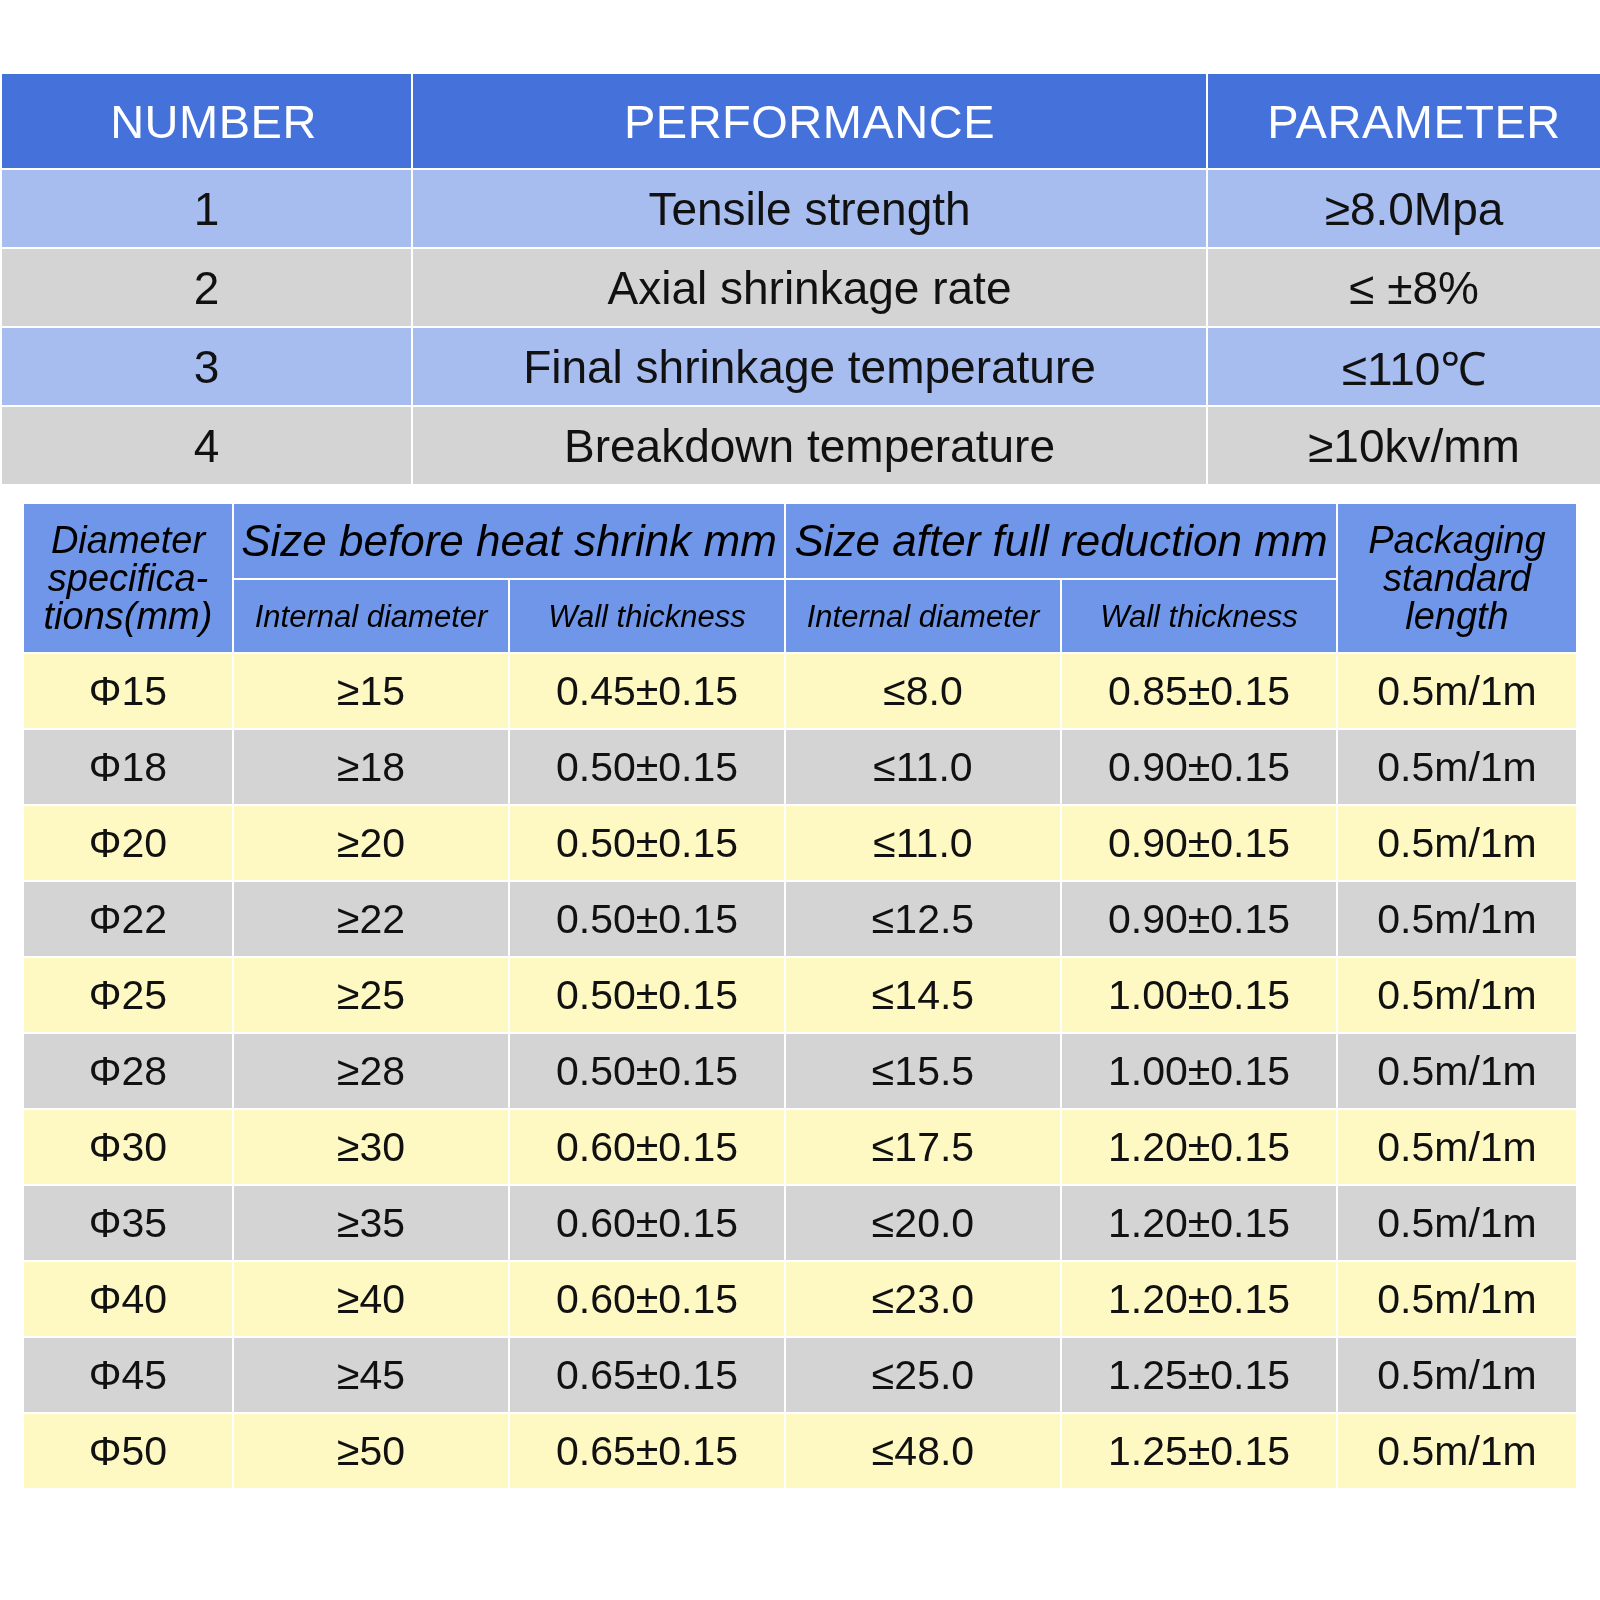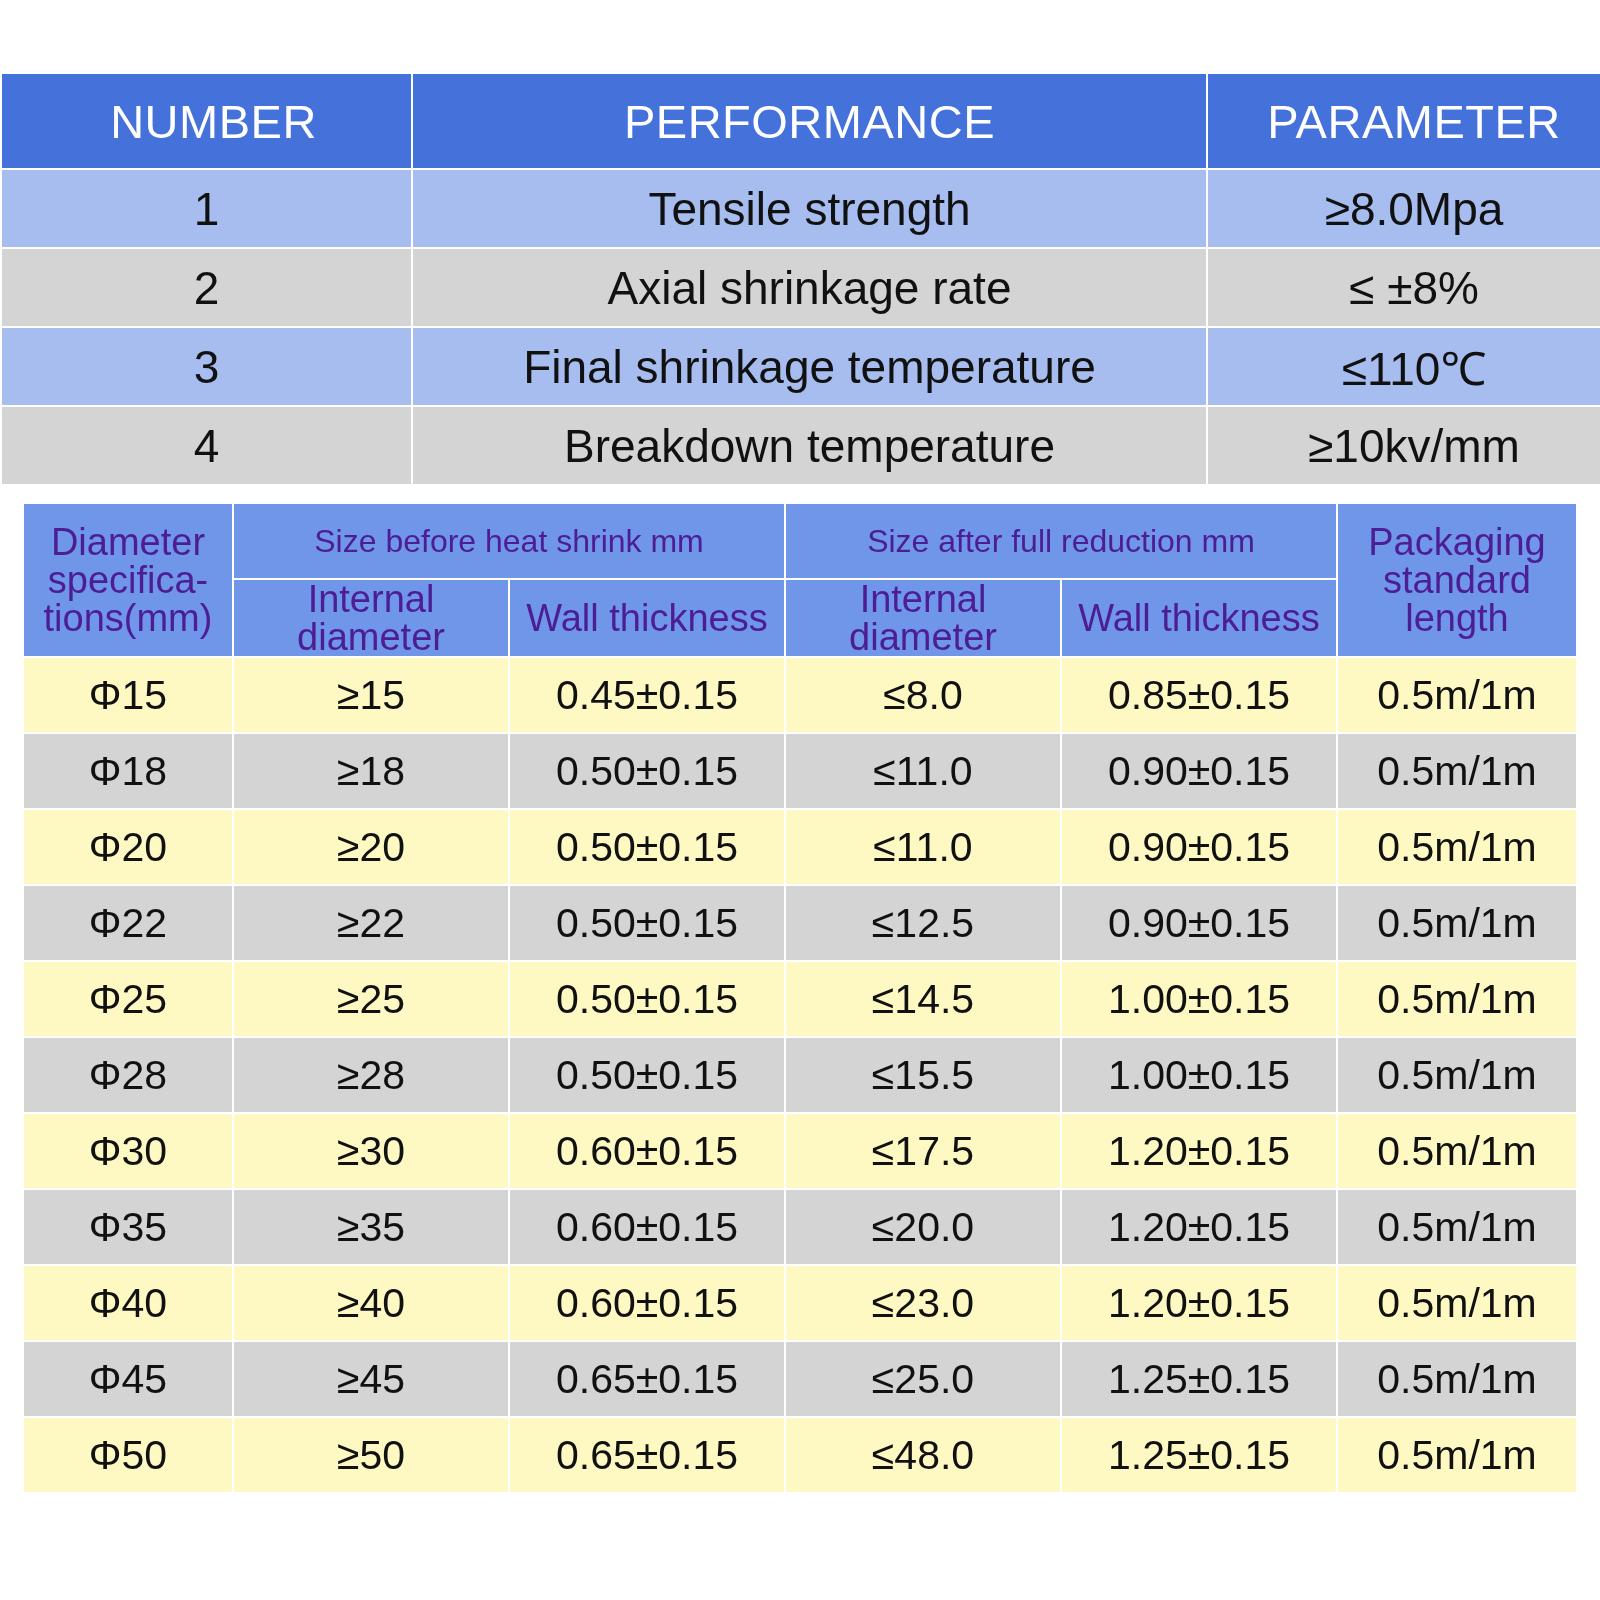--- a/index.html
+++ b/index.html
@@ -66,26 +66,27 @@
     table-layout: fixed;
   }
   .t2 td, .t2 th {
     border: 2px solid #ffffff;
     text-align: center;
     vertical-align: middle;
     padding: 0;
   }
   .t2 thead th {
     background: #6f96e8;
-    color: #4c1d95;
+    color: #000000;
     font-weight: normal;
     line-height: 1.0;
-  }
-  .t2 thead th.h-top { font-size: 32px; }
-  .t2 thead th.h-sub { font-size: 38px; }
+    font-style: italic;
+  }
+  .t2 thead th.h-top { font-size: 44px; }
+  .t2 thead th.h-sub { font-size: 31px; }
   .t2 thead th.h-tall { font-size: 38px; }
   .t2 tbody td {
     font-size: 41px;
     height: 74px;
     color: #111111;
   }
   .t2 tbody tr.rb td { background: #fef9c3; }
   .t2 tbody tr.rg td { background: #d4d4d4; }
 
   .t2 .cw1 { width: 208px; }

